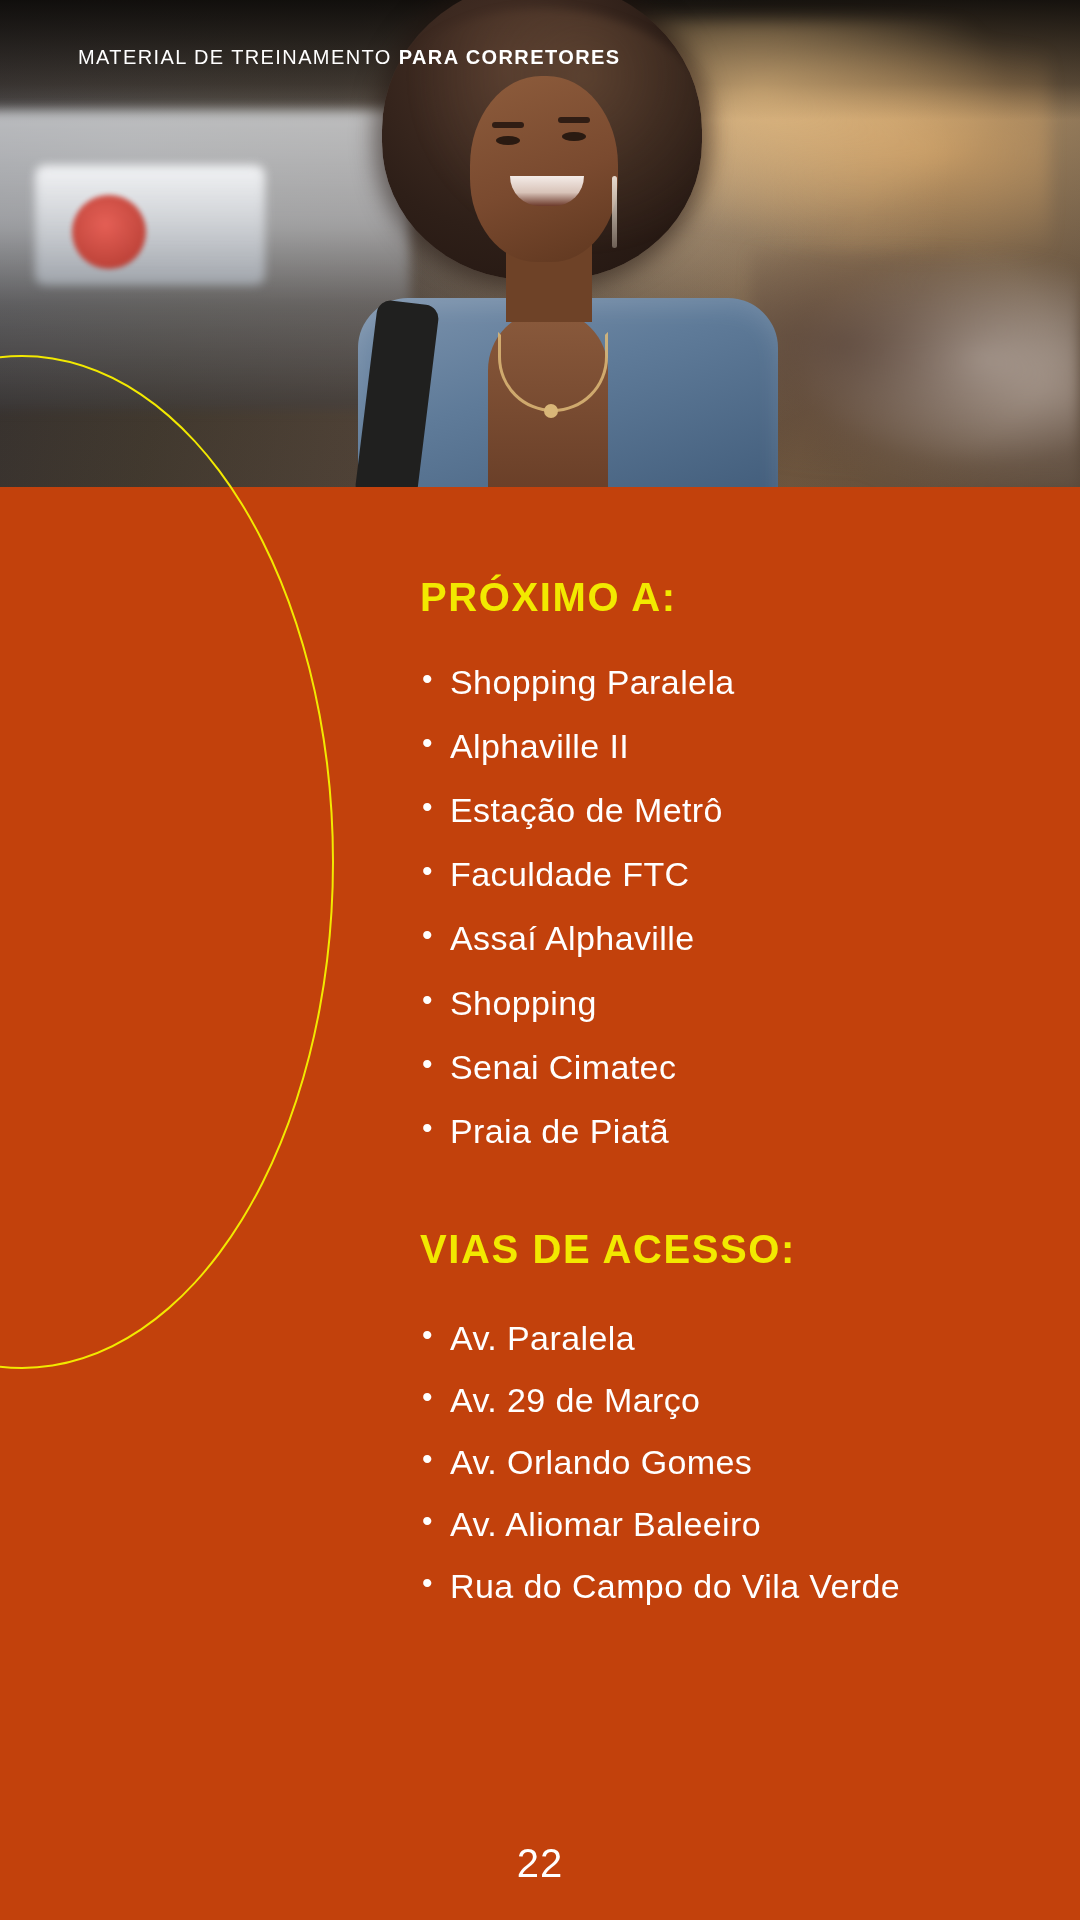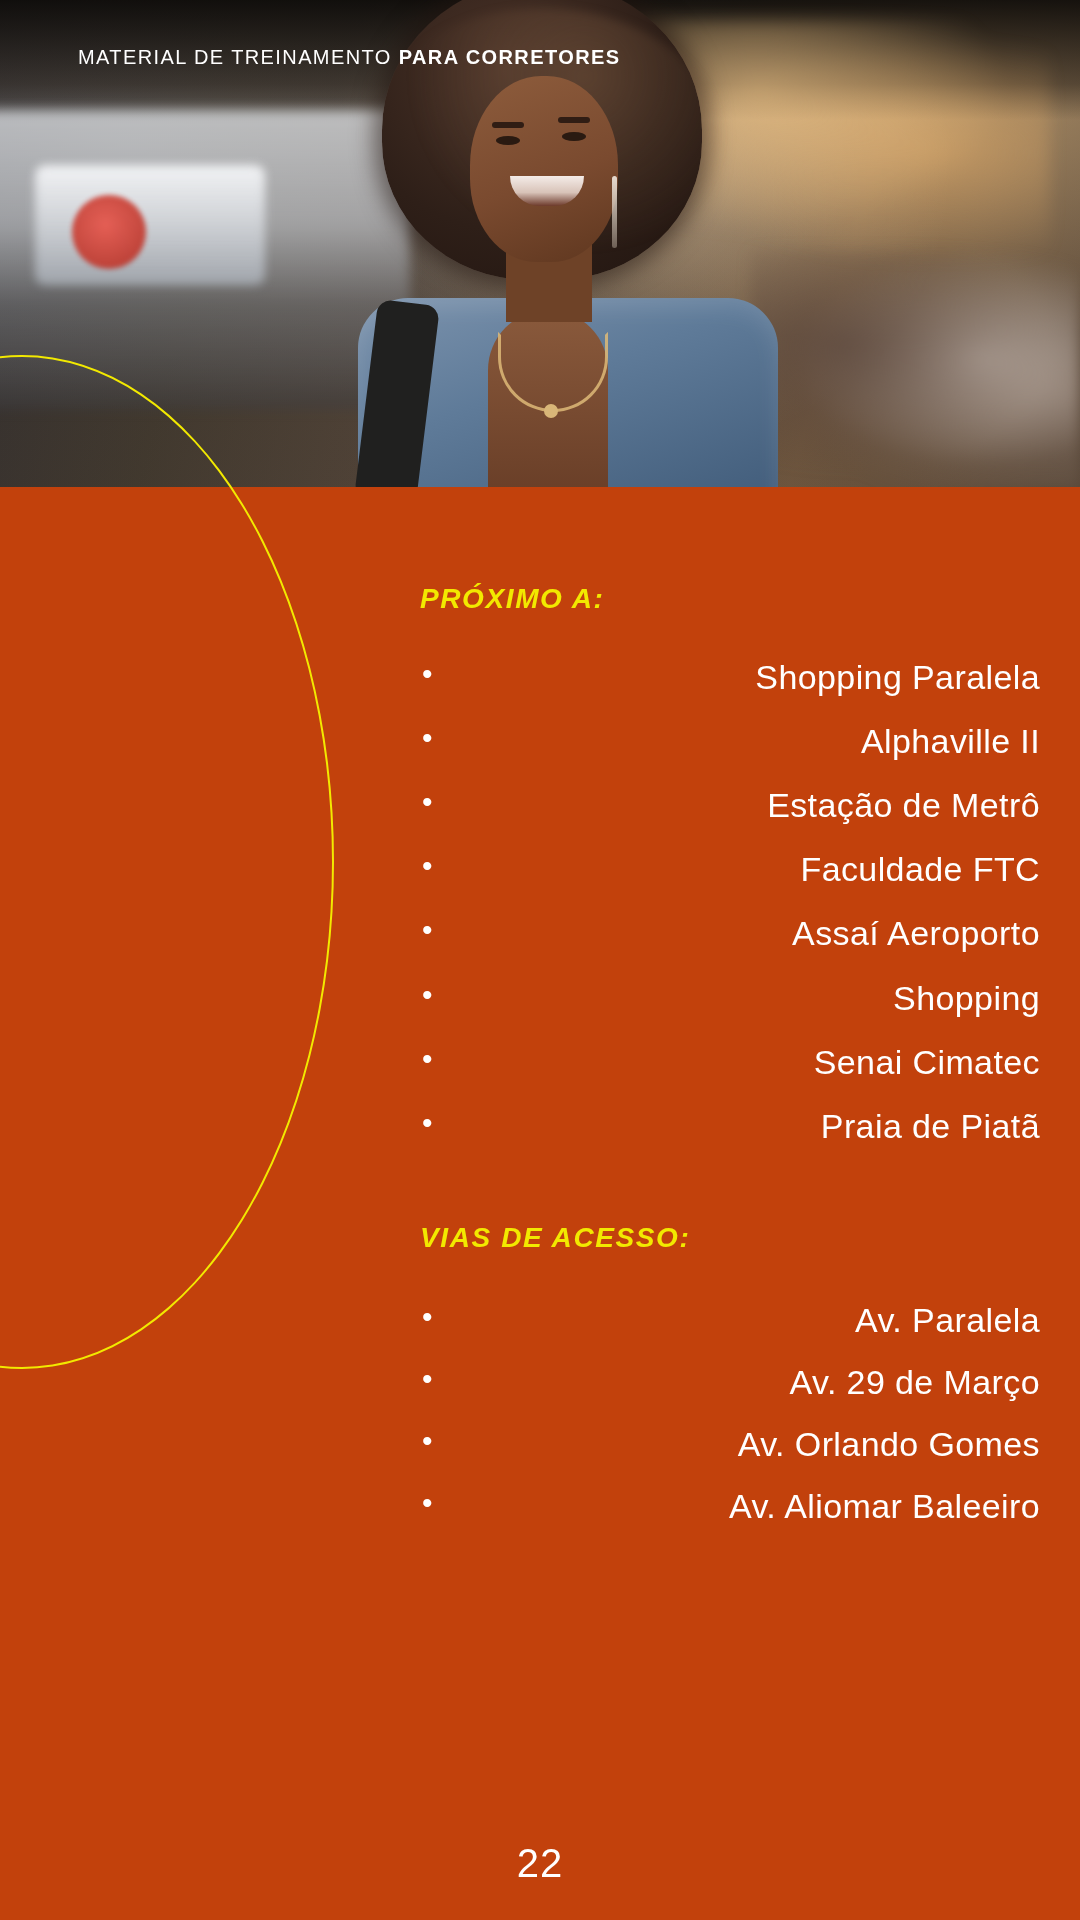--- a/index.html
+++ b/index.html
@@ -267,32 +267,31 @@
 
   
   .content {
     position: absolute;
     left: 420px;
     top: 575px;
     width: 620px;
   }
   .section-title {
     color: #F2E900;
-    font-size: 28px;
+    font-size: 40px;
     font-weight: 700;
     letter-spacing: 1.6px;
     text-transform: uppercase;
-    margin: 8px 0 42px 0;
-    font-style: italic;
+    margin: 0 0 42px 0;
   }
   .section-title.second {
     margin-top: 76px;
     margin-bottom: 46px;
   }
-  .list { list-style: none; margin: 0; padding: 0; text-align: right; }
+  .list { list-style: none; margin: 0; padding: 0; }
   .list li {
     position: relative;
     color: #ffffff;
     font-size: 34px;
     font-weight: 300;
     letter-spacing: .4px;
     line-height: 1.18;
     margin-bottom: 24px;
     padding-left: 30px;
   }
@@ -359,30 +358,31 @@
   <div class="deco-circle"></div>
 
   <div class="content">
 
     <h2 class="section-title">PRÓXIMO A:</h2>
     <ul class="list proximo">
       <li>Shopping Paralela</li>
       <li>Alphaville II</li>
       <li>Estação de Metrô</li>
       <li>Faculdade FTC</li>
-      <li>Assaí Aeroporto</li>
+      <li>Assaí Alphaville</li>
       <li>Shopping</li>
       <li>Senai Cimatec</li>
       <li>Praia de Piatã</li>
     </ul>
 
     <h2 class="section-title second">VIAS DE ACESSO:</h2>
     <ul class="list vias">
       <li>Av. Paralela</li>
       <li>Av. 29 de Março</li>
       <li>Av. Orlando Gomes</li>
       <li>Av. Aliomar Baleeiro</li>
+      <li>Rua do Campo do Vila Verde</li>
     </ul>
   </div>
 
   <div class="page-number">22</div>
 
 </div>
 
 </body></html>

